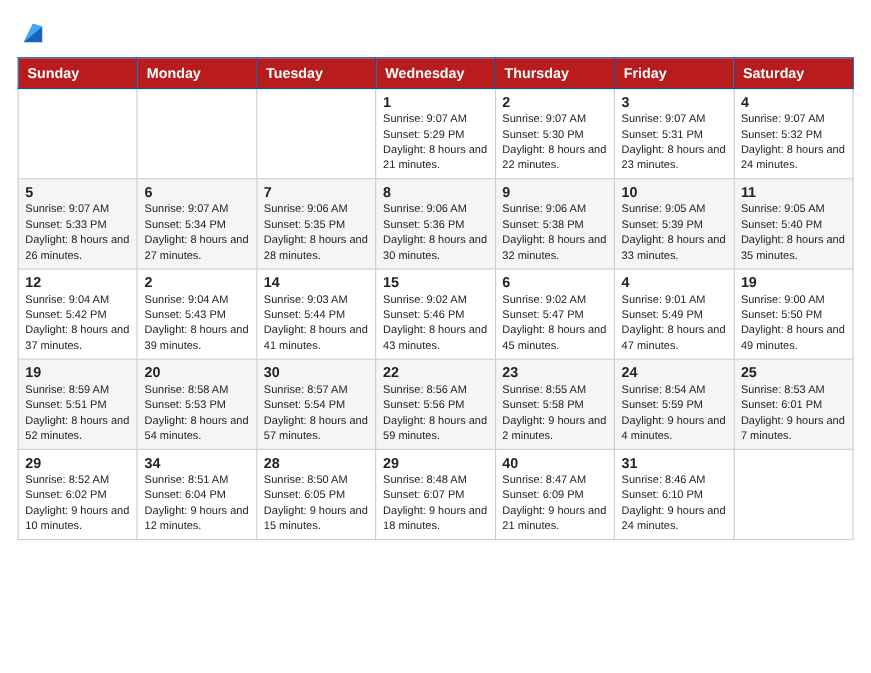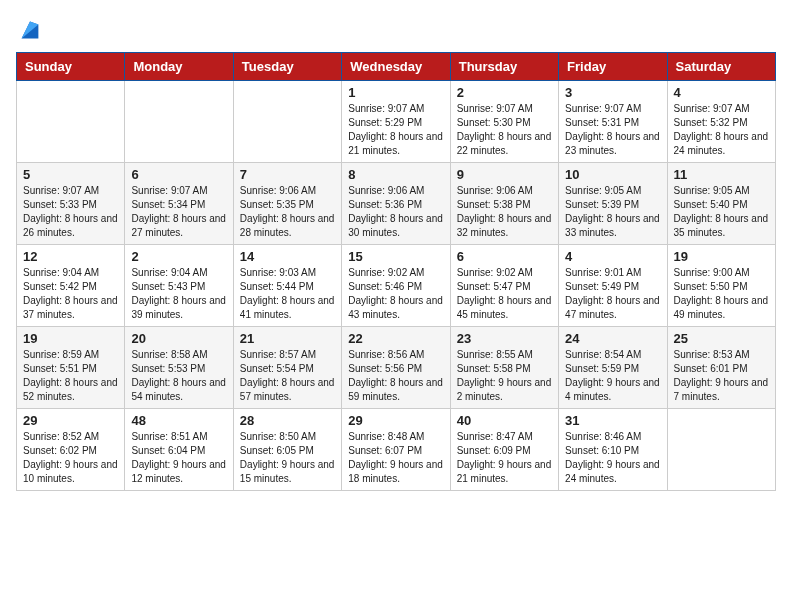--- a/index.html
+++ b/index.html
@@ -211,21 +211,21 @@
       <tr>
         <td>
           <span class="day-number">19</span>
           <div class="day-info">Sunrise: 8:59 AM<br>Sunset: 5:51 PM<br>Daylight: 8 hours and 52 minutes.</div>
         </td>
         <td>
           <span class="day-number">20</span>
           <div class="day-info">Sunrise: 8:58 AM<br>Sunset: 5:53 PM<br>Daylight: 8 hours and 54 minutes.</div>
         </td>
         <td>
-          <span class="day-number">21</span>
+          <span class="day-number">30</span>
           <div class="day-info">Sunrise: 8:57 AM<br>Sunset: 5:54 PM<br>Daylight: 8 hours and 57 minutes.</div>
         </td>
         <td>
           <span class="day-number">22</span>
           <div class="day-info">Sunrise: 8:56 AM<br>Sunset: 5:56 PM<br>Daylight: 8 hours and 59 minutes.</div>
         </td>
         <td>
           <span class="day-number">23</span>
           <div class="day-info">Sunrise: 8:55 AM<br>Sunset: 5:58 PM<br>Daylight: 9 hours and 2 minutes.</div>
         </td>
@@ -237,21 +237,21 @@
           <span class="day-number">25</span>
           <div class="day-info">Sunrise: 8:53 AM<br>Sunset: 6:01 PM<br>Daylight: 9 hours and 7 minutes.</div>
         </td>
       </tr>
       <tr>
         <td>
           <span class="day-number">29</span>
           <div class="day-info">Sunrise: 8:52 AM<br>Sunset: 6:02 PM<br>Daylight: 9 hours and 10 minutes.</div>
         </td>
         <td>
-          <span class="day-number">48</span>
+          <span class="day-number">34</span>
           <div class="day-info">Sunrise: 8:51 AM<br>Sunset: 6:04 PM<br>Daylight: 9 hours and 12 minutes.</div>
         </td>
         <td>
           <span class="day-number">28</span>
           <div class="day-info">Sunrise: 8:50 AM<br>Sunset: 6:05 PM<br>Daylight: 9 hours and 15 minutes.</div>
         </td>
         <td>
           <span class="day-number">29</span>
           <div class="day-info">Sunrise: 8:48 AM<br>Sunset: 6:07 PM<br>Daylight: 9 hours and 18 minutes.</div>
         </td>

